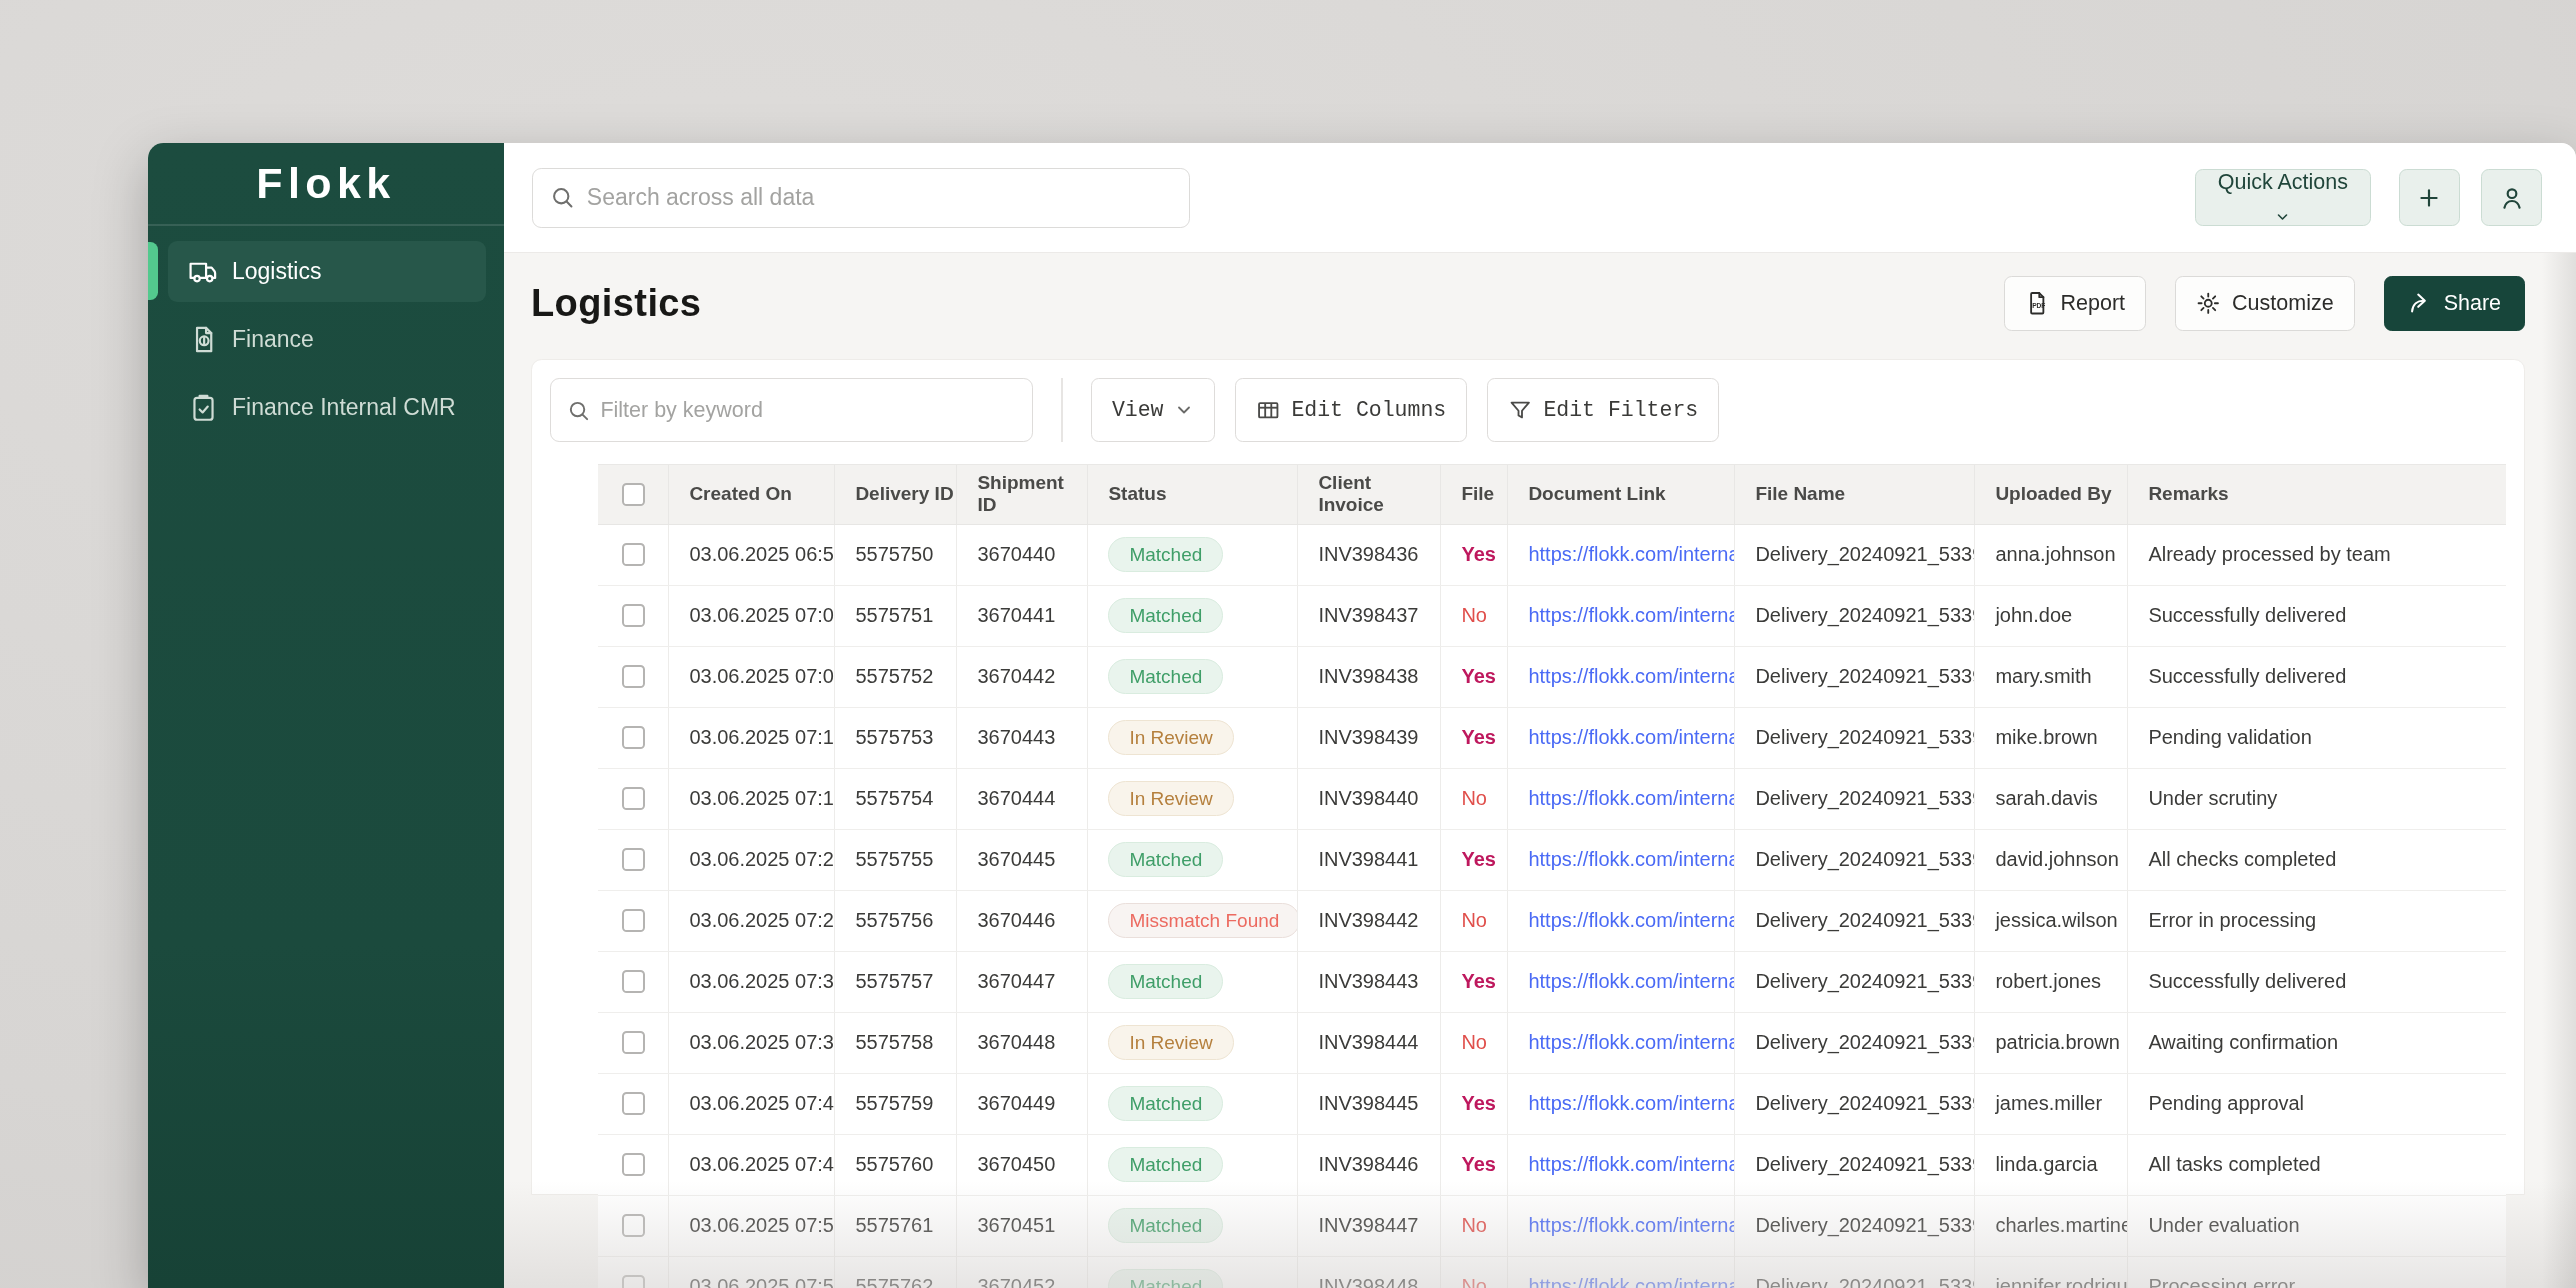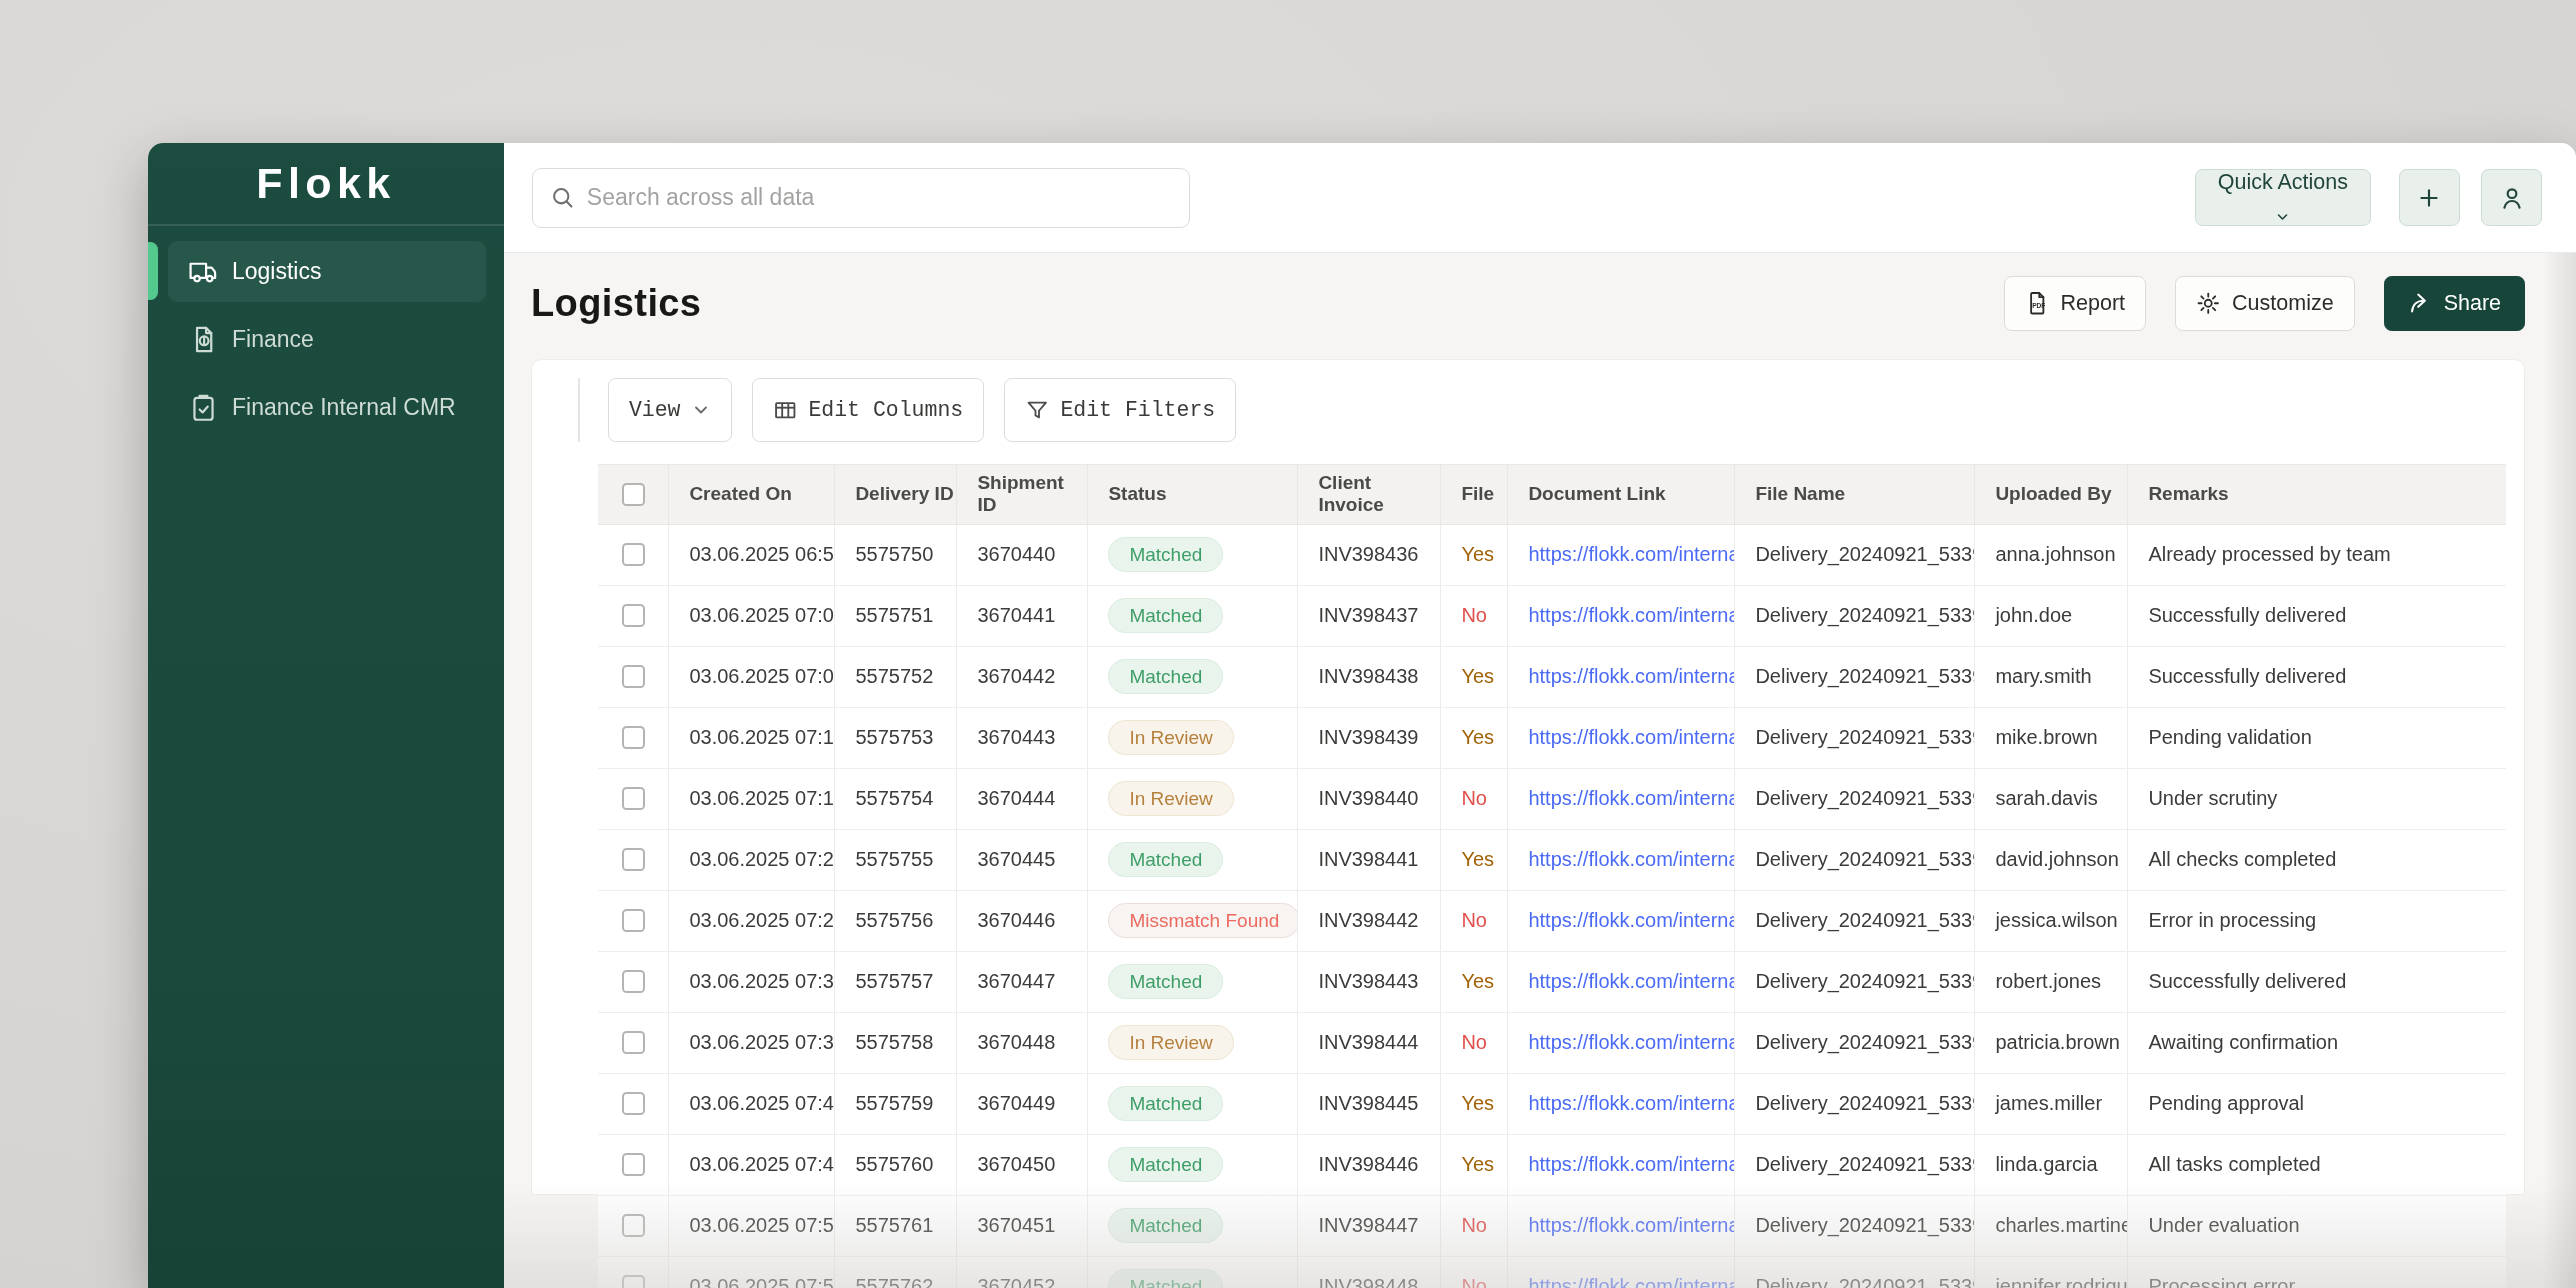--- a/index.html
+++ b/index.html
@@ -139,21 +139,21 @@
   .checkbox {
     width: 23px; height: 23px; border: 2.3px solid #b5b4b2; border-radius: 4.6px;
     background: #fff; cursor: pointer; display: inline-block;
   }
   .badge {
     padding: 7px 20px; border-radius: 766px; font-size: 19px; line-height: 1;
   }
   .badge.ok   { background: #e9f4ed; color: #3f9e68; border: 1.5px solid #d9ecdf; }
   .badge.warn { background: #f9f4eb; color: #b5803e; border: 1.5px solid #eee4d2; }
   .badge.err  { background: #f8f4f2; color: #ec6a60; border: 1.5px solid #eadfdb; }
-  .td.yes { color: #a16207; }
+  .td.yes { color: #be185d; font-weight: bold; }
   .td.no  { color: #e04f4b; }
   .link { color: #4a6af5; text-decoration: none; cursor: pointer; }
   
   .bottom-fade {
     position: absolute; left: 0; right: 0; bottom: 0; height: 107px; pointer-events: none;
     background: linear-gradient(to bottom, rgba(214,211,209,0) 0%, rgba(211,208,206,.55) 100%);
   }
   .right-fade {
     position: absolute; top: 110px; right: 0; bottom: 0; width: 34px; pointer-events: none;
     background: linear-gradient(to right, rgba(0,0,0,0) 0%, rgba(90,88,86,.14) 100%);
@@ -262,20 +262,27 @@
                   <path d="M4 20c.6-7.5 5.5-10.5 11-10.5"></path>
                   <polyline points="10 3.5 16.5 9.5 10 15.5"></polyline>
                 </svg>
               <span>Share</span>
             </button>
           </div>
         </div>
 
         <div class="card">
           <div class="toolbar">
+            <div class="filterbox">
+              <svg viewBox="0 0 24 24" fill="none" stroke="currentColor" stroke-width="2" stroke-linecap="round">
+                  <circle cx="11" cy="11" r="7"></circle>
+                  <line x1="16.5" y1="16.5" x2="21" y2="21"></line>
+                </svg>
+              <input type="text" placeholder="Filter by keyword" style="">
+            </div>
             <div class="v-div"></div>
             <button class="t-btn">
               <span>View</span>
               <svg class="chev" viewBox="0 0 24 24" fill="none" stroke="currentColor" stroke-width="2.2" stroke-linecap="round" stroke-linejoin="round">
                   <polyline points="6 9 12 15 18 9"></polyline>
                 </svg>
             </button>
             <button class="t-btn">
               <svg viewBox="0 0 24 24" fill="none" stroke="currentColor" stroke-width="1.8">
                   <rect x="3" y="5" width="18" height="14" rx="1"></rect>

